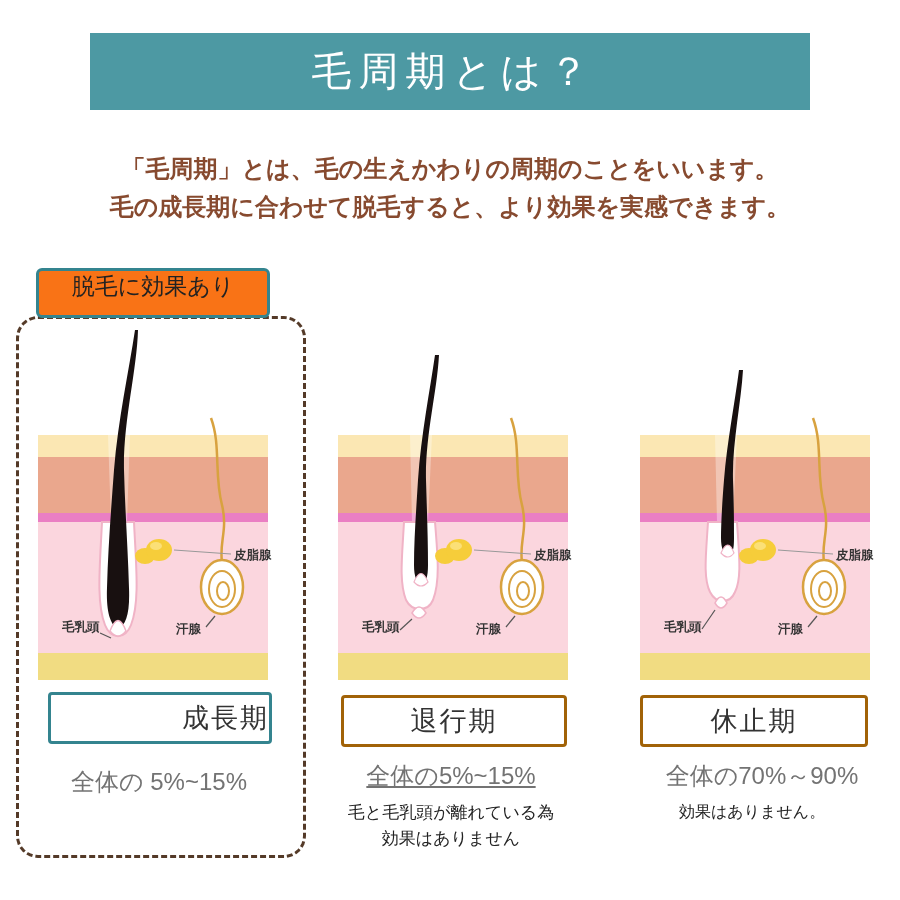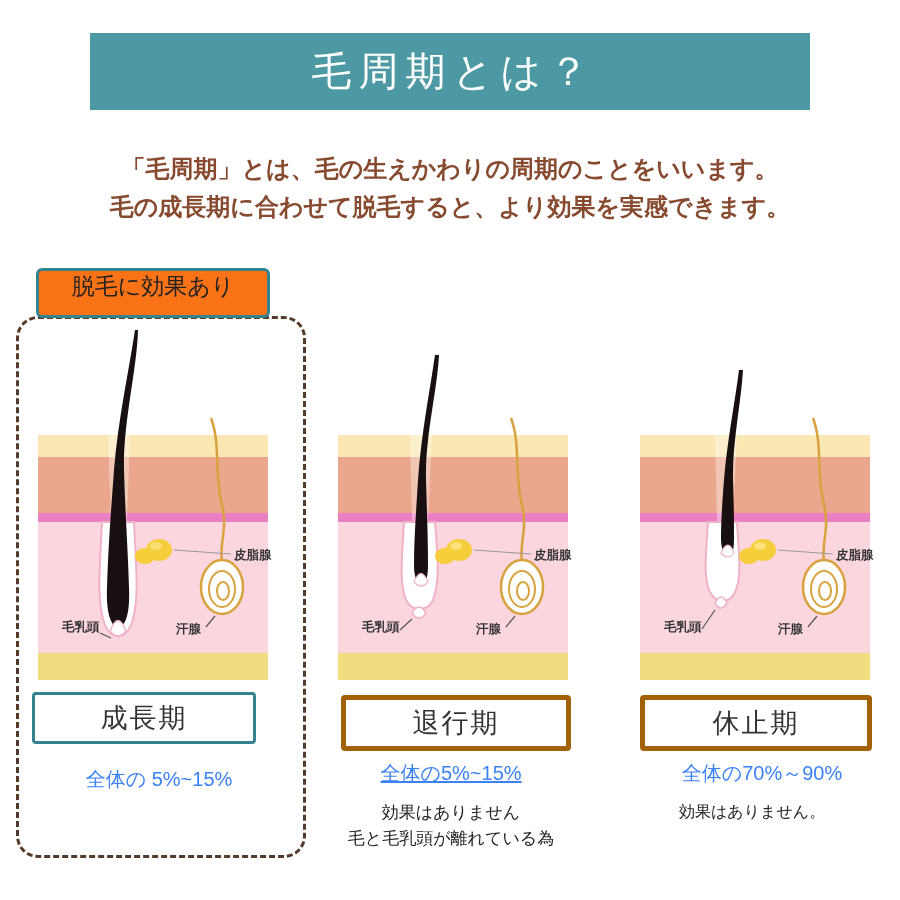--- a/index.html
+++ b/index.html
@@ -26,26 +26,26 @@
   #diagram2{left:338px;top:330px;}
   #diagram3{left:640px;top:330px;}
 
   .dlabel{font-size:12.5px;fill:#333;font-weight:bold;
           font-family:"Liberation Sans","DejaVu Sans",sans-serif;}
 
   .phase-box{position:absolute;height:46px;background:#fff;border-radius:4px;
              display:flex;align-items:center;justify-content:center;
              font-size:27px;color:#333;letter-spacing:2px;}
   .phase-teal{border:3px solid #34848f;}
-  .phase-brown{border:5px solid #a16207;}
-  #phase1{left:32px;top:692px;width:218px;}
+  .phase-brown{border:3px solid #a16207;}
+  #phase1{left:48px;top:692px;width:218px;justify-content:flex-end;}
   #phase2{left:341px;top:695px;width:220px;}
   #phase3{left:640px;top:695px;width:222px;}
 
-  .percent{position:absolute;text-align:center;font-size:20px;color:#3b82f6;}
+  .percent{position:absolute;text-align:center;font-size:24px;color:#737373;}
   #percent1{left:16px;top:766px;width:286px;}
   #percent2{left:326px;top:760px;width:250px;text-decoration:underline;}
   #percent3{left:634px;top:760px;width:256px;}
 
   .note{position:absolute;text-align:center;font-size:17px;color:#222;line-height:1.55;}
   #note2{left:316px;top:800px;width:270px;}
   #note3{left:604px;top:800px;width:296px;font-size:16px;}
 </style>
 </head>
 <body>
@@ -130,22 +130,22 @@
   <text class="dlabel" x="24" y="301">毛乳頭</text>
   <line x1="168" y1="297" x2="177" y2="286" stroke="#555" stroke-width="1.2"></line>
   <text class="dlabel" x="138" y="303">汗腺</text>
 </svg>
 
 <div class="phase-box phase-brown" id="phase2">
   <span>退行期</span>
 </div>
 <div class="percent" id="percent2">全体の5%~15%</div>
 <div class="note" id="note2">
+  <div>毛と毛乳頭が離れている為</div>
   <div>効果はありません</div>
-  <div>毛と毛乳頭が離れている為</div>
 </div>
 
 <svg class="diagram" id="diagram3" viewBox="0 0 230 350">
   <g>
     <rect x="0" y="105" width="230" height="22" fill="#fbe7b3"></rect>
     <rect x="0" y="127" width="230" height="56" fill="#eaa78d"></rect>
     <rect x="0" y="183" width="230" height="9" fill="#ea7fc3"></rect>
     <rect x="0" y="192" width="230" height="131" fill="#fbd6de"></rect>
     <rect x="0" y="323" width="230" height="27" fill="#f1dc82"></rect>
   </g>

